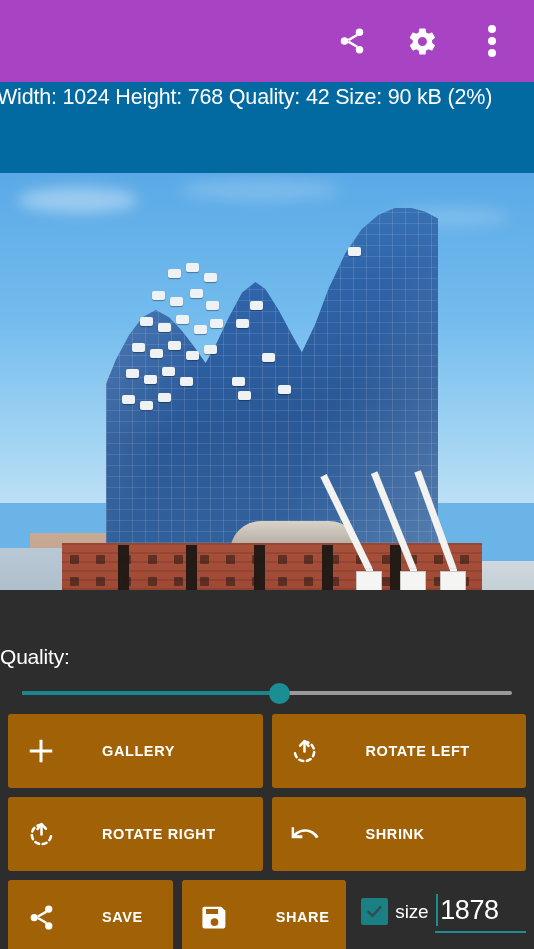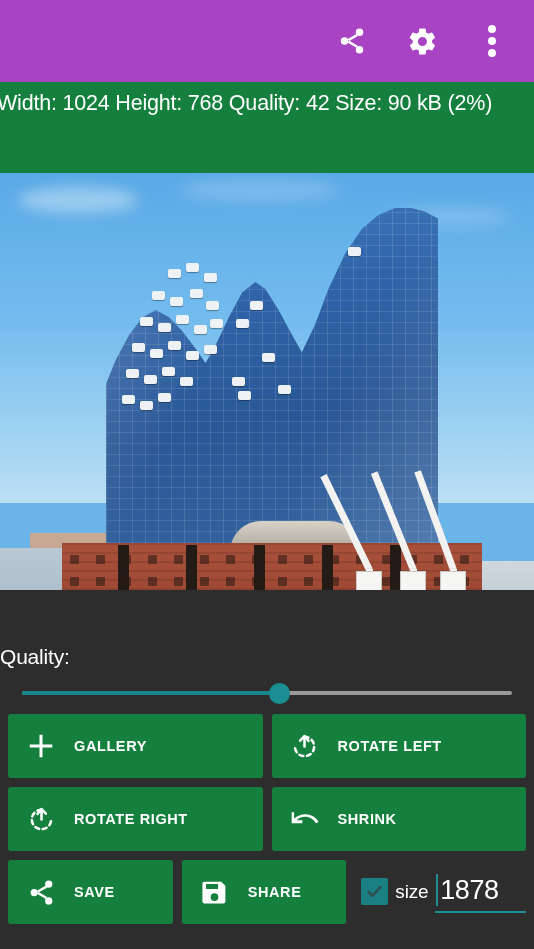--- a/index.html
+++ b/index.html
@@ -21,22 +21,21 @@
   .ab-icon {
     width:44px; height:44px;
     display:flex; align-items:center; justify-content:center;
     cursor:pointer;
   }
   .ab-icon svg { display:block; }
 
   
   .infobar {
     position:absolute; left:0; top:82px; width:534px; height:91px;
-    background:#15803d;
-    padding-top:6px;
+    background:#0369a1;
   }
   .infobar-text {
     color:#ffffff;
     font-size:21.5px;
     line-height:30px;
     letter-spacing:-0.2px;
     white-space:nowrap;
     margin-left:-3px;
   }
 
@@ -164,24 +163,24 @@
   .slider-thumb {
     position:absolute; top:1px; width:21px; height:21px;
     background:#1a8e93; border-radius:50%; margin-left:-10px;
   }
 
   .btn-grid {
     position:absolute; left:8px; top:124px; width:518px;
   }
   .btn-row { display:flex; gap:9px; margin-bottom:9px; }
   .btn {
-    flex:1 1 0; height:64px;
-    background:#15803d; border-radius:3px;
+    flex:1 1 0; height:74px;
+    background:#a16207; border-radius:3px;
     display:flex; align-items:center;
-    cursor:pointer; overflow:hidden;
+    cursor:pointer; overflow:hidden;gap:28px;
   }
   .btn-icon {
     width:66px; flex:0 0 66px;
     display:flex; align-items:center; justify-content:center;
   }
   .btn-label {
     color:#ffffff; font-size:14.5px; font-weight:bold;
     letter-spacing:.6px; white-space:nowrap;
   }
 

